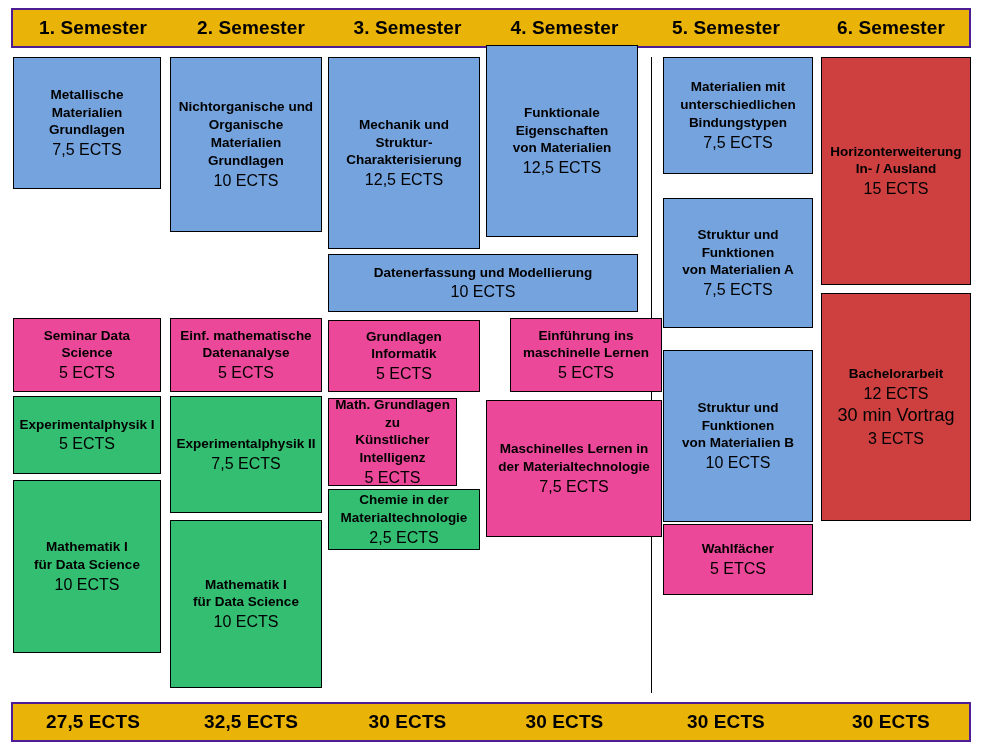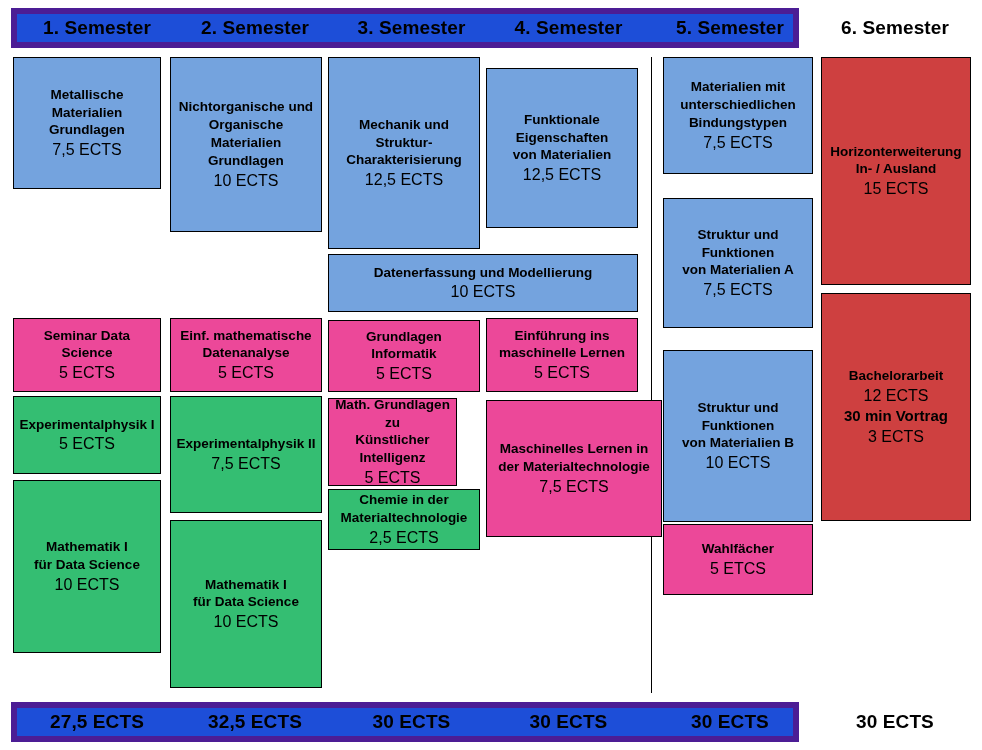--- a/index.html
+++ b/index.html
@@ -16,24 +16,24 @@
     width: 982px;
     height: 750px;
     background: #ffffff;
     overflow: hidden;
   }
 
   
   .bar {
     position: absolute;
     left: 11px;
-    width: 788px;
+    width: 960px;
     height: 40px;
-    background: #1d4ed8;
-    border: 6px solid #4c1d95;
+    background: #eab308;
+    border: 2px solid #4c1d95;
     box-sizing: border-box;
   }
   #header-bar { top: 8px; }
   #footer-bar { top: 702px; }
 
   .bar-cell {
     position: absolute;
     top: 0;
     height: 100%;
     display: flex;
@@ -75,22 +75,22 @@
     font-weight: bold;
     line-height: 1.32;
     white-space: pre-line;
   }
   .course .ects {
     font-size: 16px;
     font-weight: normal;
     line-height: 1.32;
   }
   .course .title2 {
-    font-size: 15px;
-    font-weight: bold;
+    font-size: 18px;
+    font-weight: normal;
     line-height: 1.32;
     white-space: pre-line;
   }
 
   .c-blue   { background: #74a3de; }
   .c-yellow { background: #ec4899; }
   .c-green  { background: #34be72; text-align: center; }
   .c-red    { background: #ce4040; }
 </style>
 </head>
@@ -176,28 +176,28 @@
 Künstlicher Intelligenz</div>
     <div class="ects">5 ECTS</div>
   </div>
 
   <div class="course c-green" style="left:328px;top:489px;width:152px;height:61px;">
     <div class="title">Chemie in der
 Materialtechnologie</div>
     <div class="ects">2,5 ECTS</div>
   </div>
 
-  <div class="course c-blue" style="left:486px;top:68px;width:152px;height:160px;">
+  <div class="course c-blue" style="left:486px;top:45px;width:152px;height:192px;">
     <div class="title">Funktionale
 Eigenschaften
 von Materialien</div>
     <div class="ects">12,5 ECTS</div>
   </div>
 
-  <div class="course c-yellow" style="left:486px;top:318px;width:152px;height:74px;">
+  <div class="course c-yellow" style="left:510px;top:318px;width:152px;height:74px;">
     <div class="title">Einführung ins
 maschinelle Lernen</div>
     <div class="ects">5 ECTS</div>
   </div>
 
   <div class="course c-yellow" style="left:486px;top:400px;width:176px;height:137px;">
     <div class="title">Maschinelles Lernen in
 der Materialtechnologie</div>
     <div class="ects">7,5 ECTS</div>
   </div>

